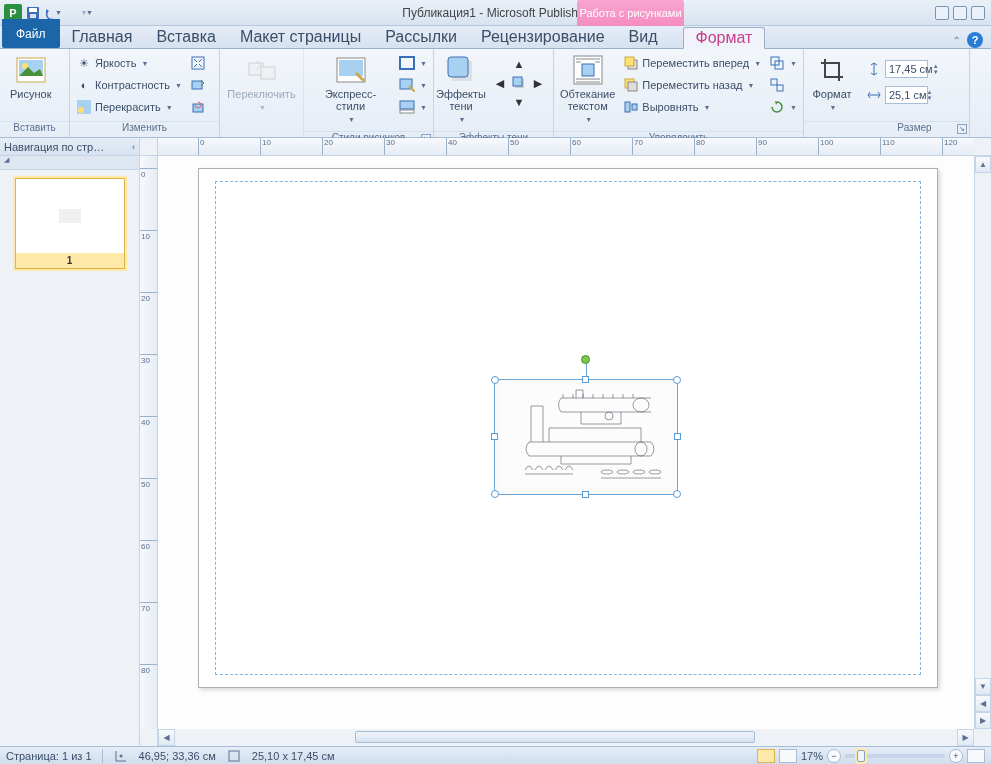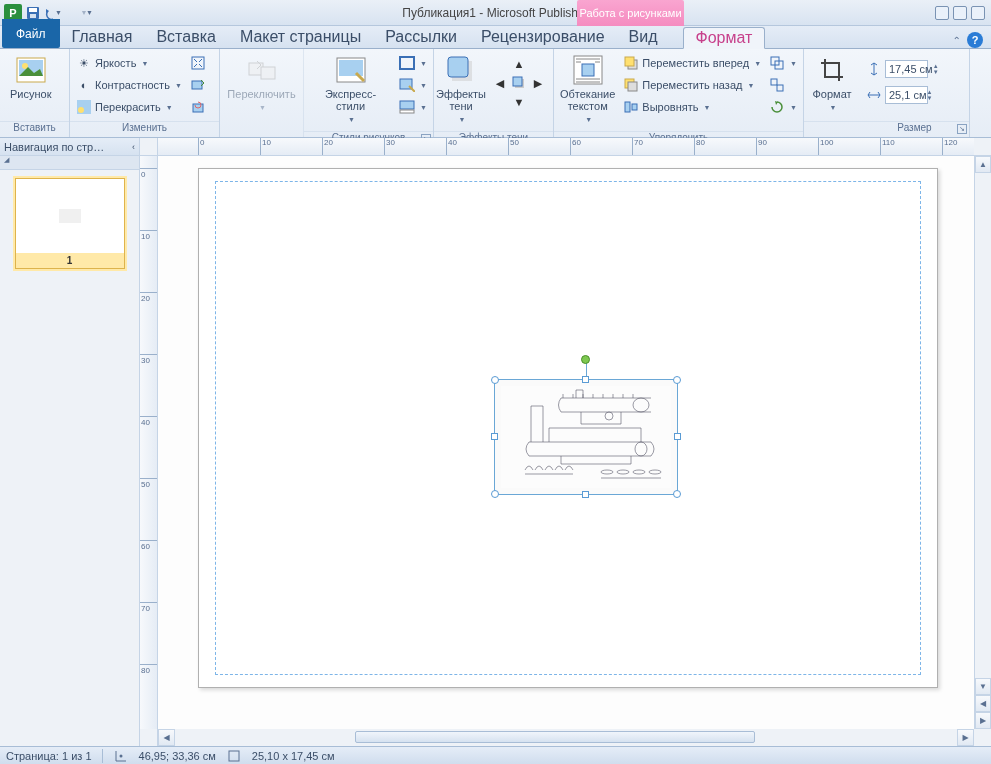--- a/index.html
+++ b/index.html
@@ -569,13 +569,24 @@
         <circle cx="6" cy="6" r="1.5" fill="#5a7091"></circle>
       </svg>
     </span>
   <span>46,95; 33,36 см</span>
   <span class="small-icon">
       <svg width="12" height="12">
         <rect x="1" y="1" width="10" height="10" fill="none" stroke="#5a7091"></rect>
       </svg>
     </span>
   <span>25,10 x 17,45 см</span>
+  <div class="right">
+    <div class="view-btn active"></div>
+    <div class="view-btn"></div>
+    <span>17%</span>
+    <div class="zoom-btn">−</div>
+    <div class="zoom-slider">
+        <div class="thumb"></div>
+      </div>
+    <div class="zoom-btn">+</div>
+    <div class="view-btn"></div>
+  </div>
 </div>
 
 </body></html>

